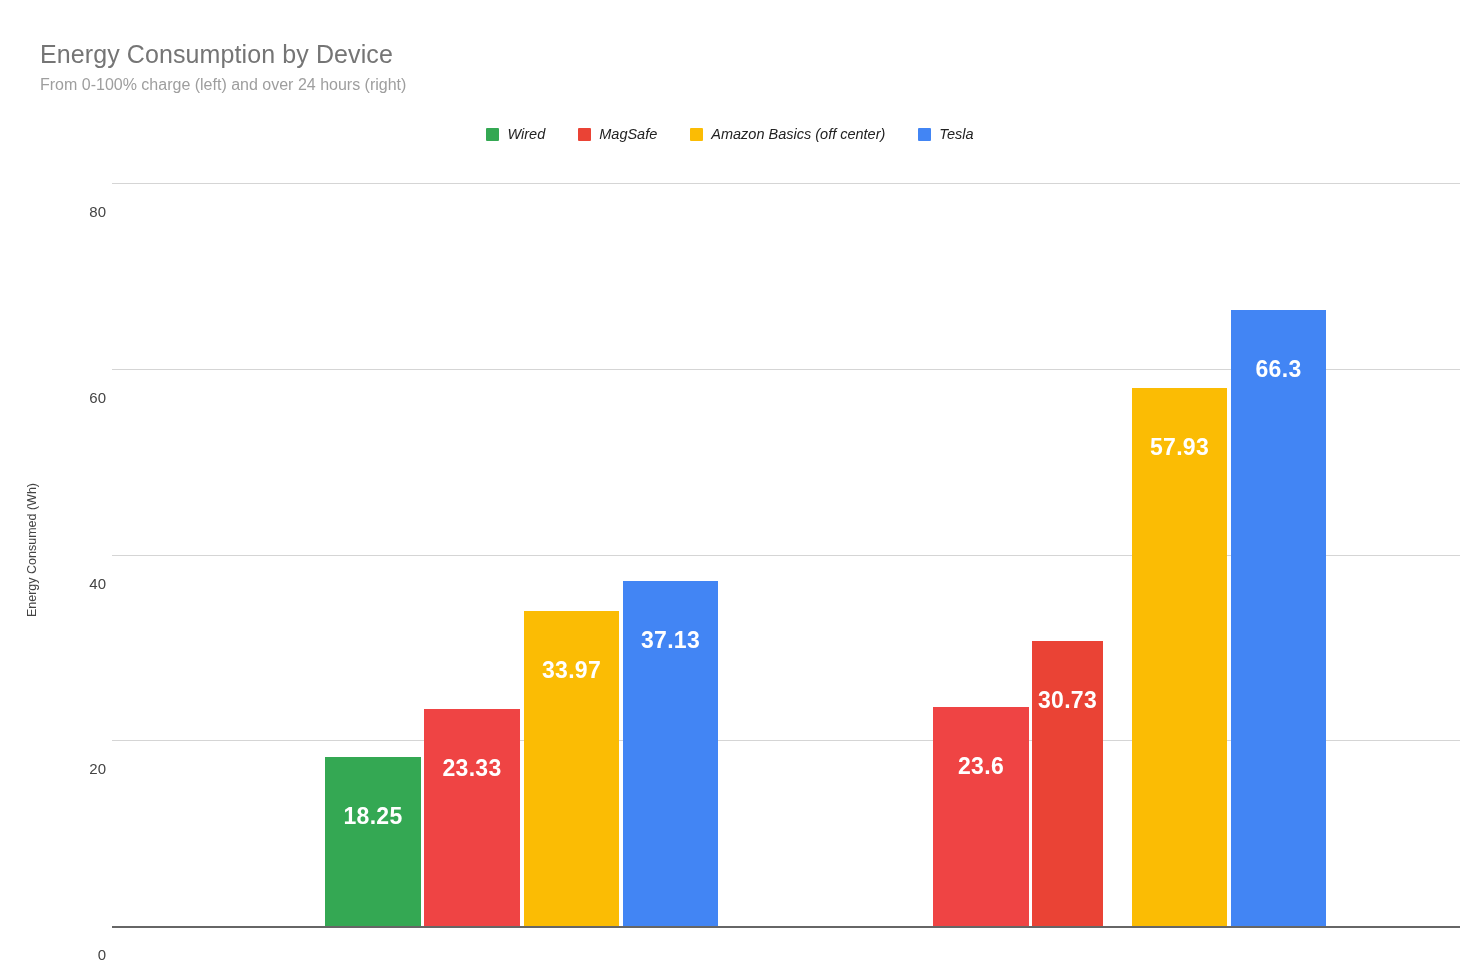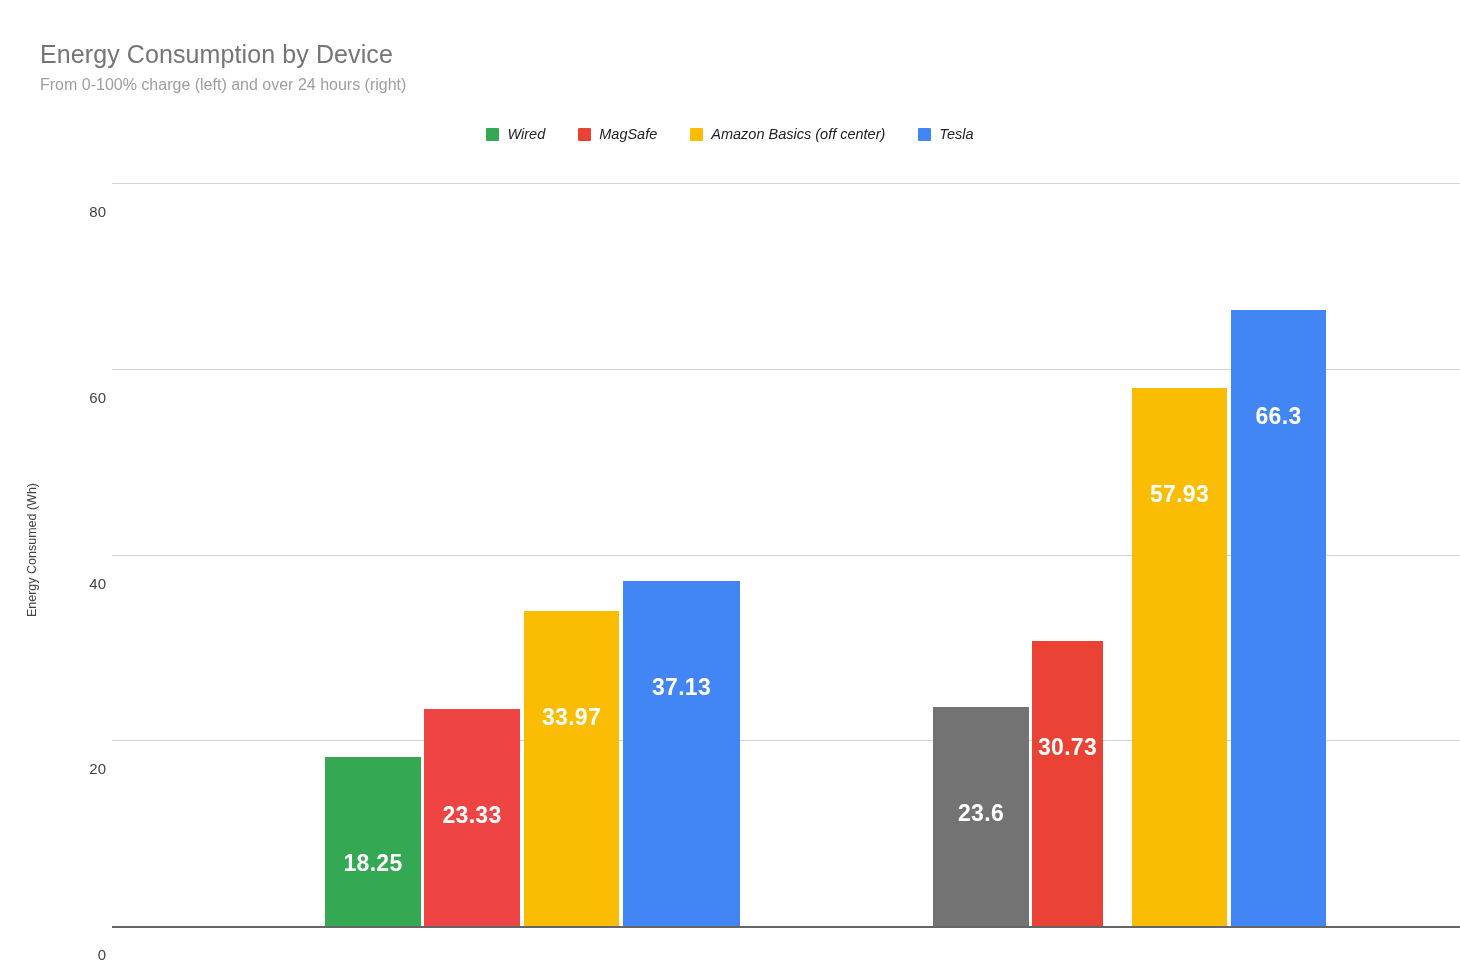--- a/index.html
+++ b/index.html
@@ -115,21 +115,20 @@
   .bar-value {
     position: absolute;
     left: 0;
     width: 100%;
     text-align: center;
     top: 46px;
     font-size: 23px;
     font-weight: bold;
     color: #ffffff;
     letter-spacing: 0.3px;
-    margin-top: 47px;
   }
 </style>
 </head>
 <body>
 
 <div id="chart-title">Energy Consumption by Device</div>
 <div id="chart-subtitle">From 0-100% charge (left) and over 24 hours (right)</div>
 
 <div id="legend">
     <div class="legend-entry">
@@ -164,24 +163,24 @@
     <div class="tick-label" style="top: 183px;">80</div>
     <div class="bar" style="left: 325px; width: 96px; height: 169.497px; background: rgb(52, 168, 83);">
       <div class="bar-value">18.25</div>
     </div>
     <div class="bar" style="left: 424px; width: 96px; height: 216.677px; background: #ef4444;">
       <div class="bar-value">23.33</div>
     </div>
     <div class="bar" style="left: 524px; width: 95px; height: 315.496px; background: rgb(251, 188, 4);">
       <div class="bar-value">33.97</div>
     </div>
-    <div class="bar" style="left: 623px; width: 117px; height: 344.845px; background: rgb(66, 133, 244);">
+    <div class="bar" style="left: 623px; width: 95px; height: 344.845px; background: rgb(66, 133, 244);">
       <div class="bar-value">37.13</div>
     </div>
-    <div class="bar" style="left: 933px; width: 96px; height: 219.185px; background: #737373;">
+    <div class="bar" style="left: 933px; width: 96px; height: 219.185px; background: #ef4444;">
       <div class="bar-value">23.6</div>
     </div>
     <div class="bar" style="left: 1032px; width: 71px; height: 285.405px; background: rgb(234, 67, 53);">
       <div class="bar-value">30.73</div>
     </div>
     <div class="bar" style="left: 1132px; width: 95px; height: 538.025px; background: rgb(251, 188, 4);">
       <div class="bar-value">57.93</div>
     </div>
     <div class="bar" style="left: 1231px; width: 95px; height: 615.761px; background: rgb(66, 133, 244);">
       <div class="bar-value">66.3</div>

